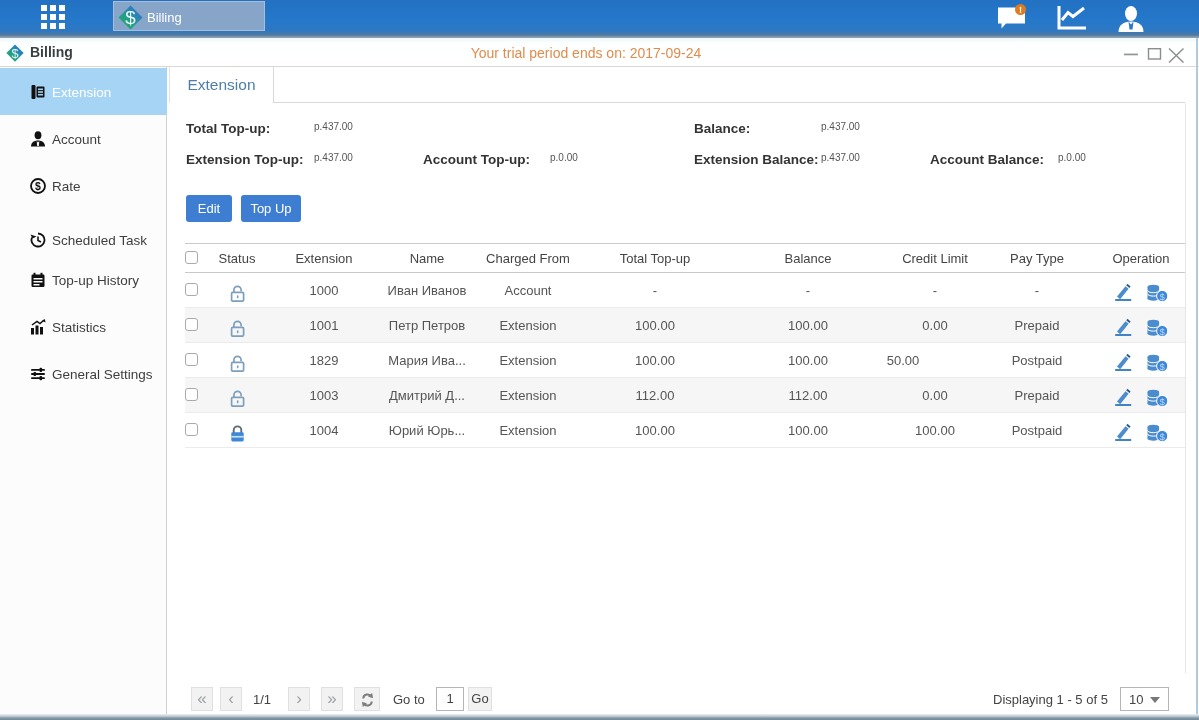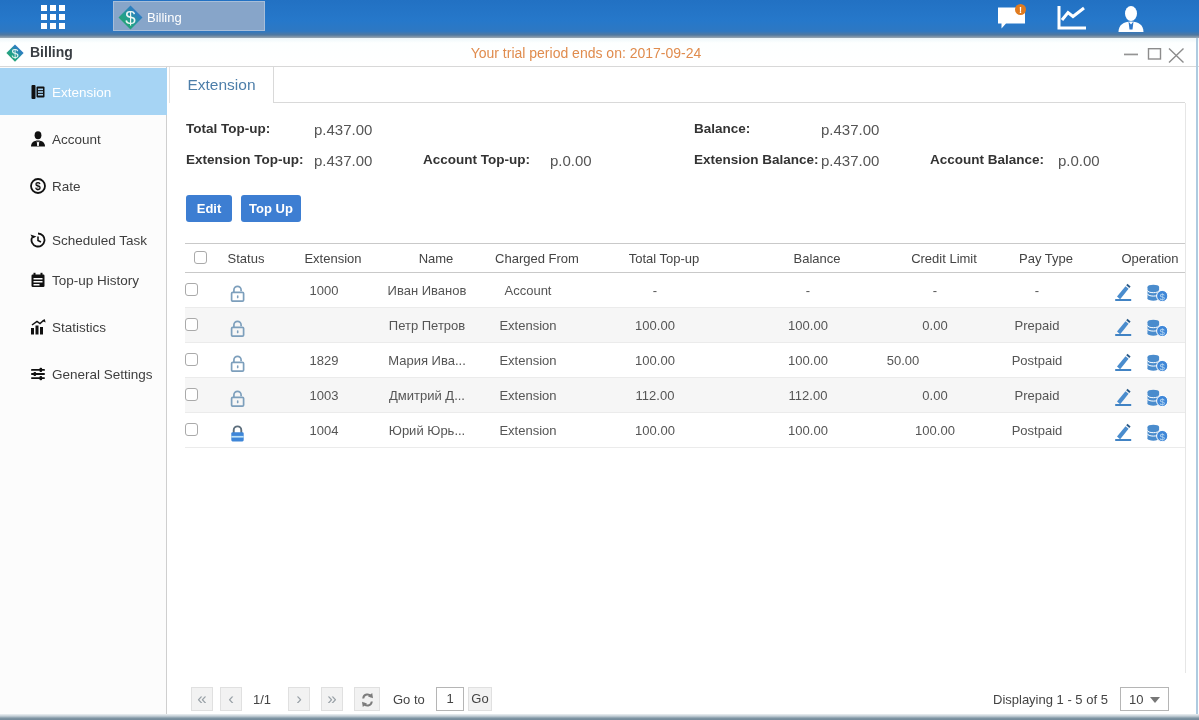--- a/index.html
+++ b/index.html
@@ -34,32 +34,32 @@
   .mi.sel { background:#a6d4f4; color:#fff; }
 
   
   #content { left:168px; top:67px; width:1031px; height:647px; background:#fff; }
   #tabline { position:absolute; left:106px; top:35px; width:911px; height:1px; background:#d9d9d9; }
   #activetab { position:absolute; left:1px; top:0; width:105px; height:36px; background:#fff;
     border-left:1px solid #e3e3e3; border-right:1px solid #d9d9d9;
     color:#4d7ea9; font-size:15.5px; text-align:center; line-height:35px; }
 
   .slabel { position:absolute; font-size:13.5px; font-weight:bold; color:#333; white-space:nowrap; }
-  .sval { position:absolute; font-size:15px; color:#555; white-space:nowrap; }
-
-  .btn { position:absolute; background:#3d7ed2; color:#fff; font-size:13px; font-weight:bold;
+  .sval { position:absolute; font-size:10px; color:#555; white-space:nowrap; }
+
+  .btn { position:absolute; background:#3d7ed2; color:#fff; font-size:13px; font-weight:normal;
     border-radius:3px; text-align:center; line-height:27px; height:27px; }
 
   
   #tbl { position:absolute; left:17px; top:176px; width:1000px; }
   .trow { position:absolute; left:0; width:1000px; }
   .cell { position:absolute; top:0; height:100%; display:flex; align-items:center;
     justify-content:center; font-size:13px; color:#555; white-space:nowrap; }
   .hrow { height:30px; border-top:1px solid #c9c9c9; border-bottom:1px solid #c9c9c9; }
-  .hrow .cell { color:#444;margin-left:9px; }
+  .hrow .cell { color:#444; }
   .drow { height:35px; border-bottom:1px solid #ebebeb; }
   .drow.alt { background:#f6f6f6; }
   .cb { position:absolute; left:0px; top:50%; margin-top:-7px; width:13px; height:13px;
     border:1px solid #aaa; border-radius:3px; background:#fff; }
 
   
   .pbtn { position:absolute; top:687px; height:24px; background:#f2f2f2;
     border:1px solid #e0e0e0; color:#9aa1a7; text-align:center; }
   .chev { font-size:17px; line-height:21px; width:22px; color:#99a1a7; }
   #pginput { position:absolute; left:436px; top:687px; width:28px; height:24px;
@@ -274,20 +274,21 @@
         <div class="cell" style="left:0px;width:26px">
           <div class="cb"></div>
         </div>
         <div class="cell" style="left:26px;width:52px">
           <svg width="17" height="19" viewBox="0 0 17 19" style="margin-top:7px">
             <path d="M4.9 8.2 V6 a3.6 3.6 0 0 1 7.2 0 V7.3" fill="none" stroke="#7d9fbc" stroke-width="1.7"></path>
             <rect x="2.6" y="8.4" width="12" height="8.8" rx="1.2" fill="none" stroke="#7d9fbc" stroke-width="1.7"></rect>
             <rect x="7.9" y="11.2" width="1.6" height="3.2" rx="0.8" fill="#7d9fbc"></rect>
           </svg>
         </div>
+        <div class="cell" style="left:78px;width:122px">1001</div>
         <div class="cell" style="left:200px;width:84px">Петр Петров</div>
         <div class="cell" style="left:284px;width:118px">Extension</div>
         <div class="cell" style="left:402px;width:136px">100.00</div>
         <div class="cell" style="left:538px;width:170px">100.00</div>
         <div class="cell" style="left:708px;width:84px">0.00</div>
         <div class="cell" style="left:792px;width:120px">Prepaid</div>
         <div class="cell" style="left:912px;width:88px">
           <span style="margin-right:14px"><svg width="19" height="19" viewBox="0 0 19 19" style="margin-top:7px">
               <rect x="1.2" y="16" width="16" height="2" fill="#4183c4"></rect>
               <path d="M3 13.6 L11.5 3.2 l3.1 2.6 L6.1 16.2 z" fill="#4a8ccd"></path>

